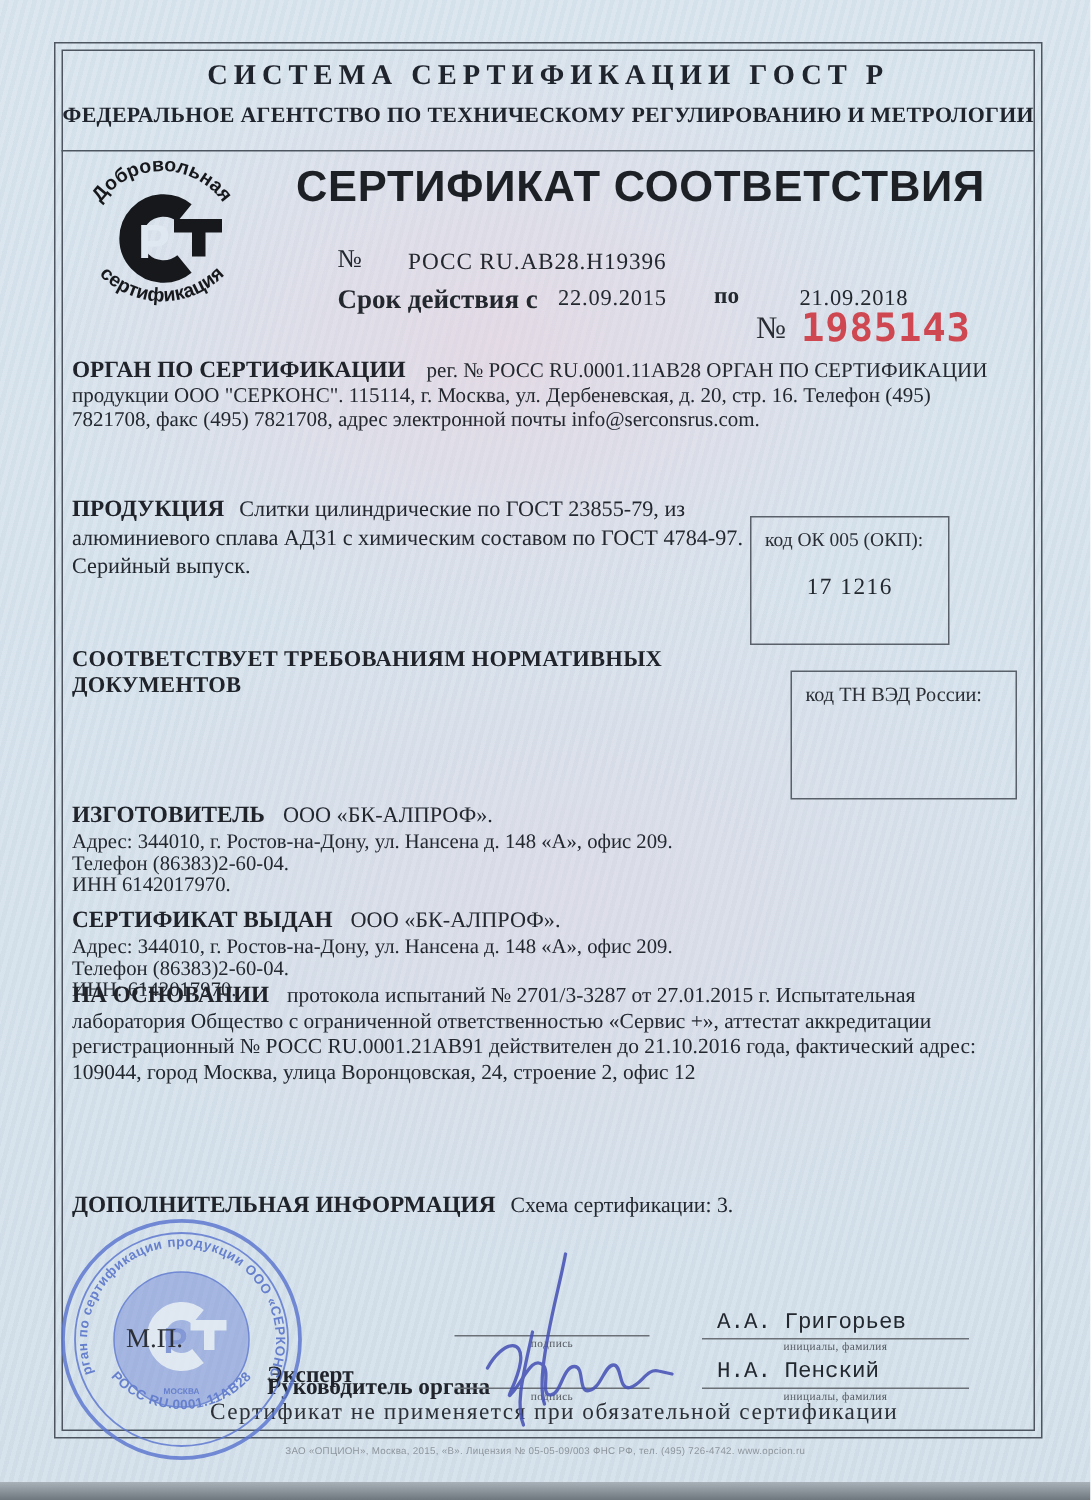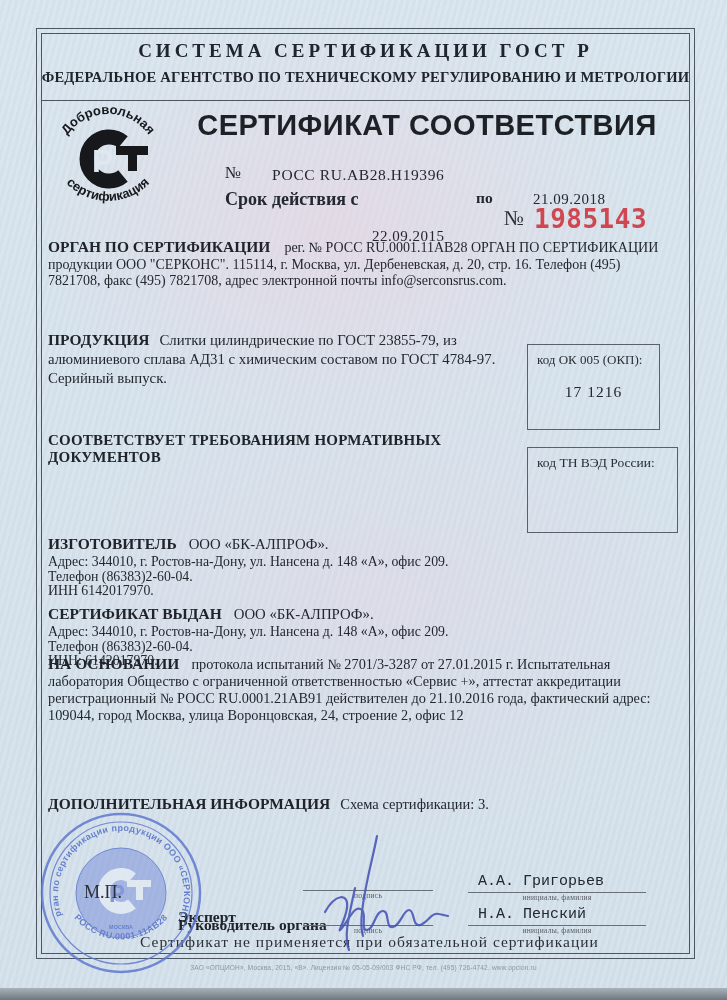--- a/index.html
+++ b/index.html
@@ -57,35 +57,35 @@
       <text x="48" y="72" font-family="Liberation Sans, sans-serif" font-size="32" font-weight="bold" fill="#dfe8f0">Р</text>
     </g>
   </svg>
 
   <div class="abs sans" style="left:172px;top:109px;width:510px;text-align:center;font-weight:bold;font-size:29px;letter-spacing:.5px;color:#1d2126;">СЕРТИФИКАТ СООТВЕТСТВИЯ</div>
 
   <span class="abs ser" style="left:225px;top:163px;font-size:17px;">№</span>
   <span class="abs ser" style="left:272px;top:166px;font-size:15.5px;letter-spacing:.6px;">РОСС RU.АВ28.Н19396</span>
 
   <span class="abs ser" style="left:225px;top:189px;font-weight:bold;font-size:18px;">Срок действия  с</span>
-  <span class="abs ser" style="left:372px;top:191px;font-size:15px;letter-spacing:.5px;margin-top:37px;">22.09.2015</span>
+  <span class="abs ser" style="left:372px;top:191px;font-size:15px;letter-spacing:.5px;">22.09.2015</span>
   <span class="abs ser" style="left:476px;top:189px;font-weight:bold;font-size:15.5px;">по</span>
   <span class="abs ser" style="left:533px;top:191px;font-size:15px;letter-spacing:.5px;">21.09.2018</span>
 
   <span class="abs ser" style="left:504px;top:206px;font-size:21px;color:#2a2e34;">№</span>
   <span class="abs" style="left:534px;top:204px;font-family:'DejaVu Sans Mono',monospace;font-weight:bold;font-size:26px;letter-spacing:.5px;color:#cf4750;">1985143</span>
 
   <div class="abs body-text" style="left:48px;top:239px;width:628px;">
     <b class="bhead" style="margin-right:14px;">ОРГАН ПО СЕРТИФИКАЦИИ</b><span>рег. № РОСС RU.0001.11АВ28 ОРГАН ПО СЕРТИФИКАЦИИ продукции ООО "СЕРКОНС". 115114, г. Москва, ул. Дербеневская, д. 20, стр. 16. Телефон (495) 7821708, факс (495) 7821708, адрес электронной почты info@serconsrus.com.</span>
   </div>
 
   <div class="abs" style="left:48px;top:330px;width:478px;font-size:14.8px;line-height:19px;">
     <b class="bhead" style="margin-right:10px;">ПРОДУКЦИЯ</b><span>Слитки цилиндрические по ГОСТ 23855-79, из алюминиевого сплава АД31 с химическим составом по ГОСТ 4784-97. Серийный выпуск.</span>
   </div>
-  <div class="abs codebox" style="left:527px;top:344px;width:133px;height:86px;">
+  <div class="abs codebox" style="left:500px;top:344px;width:133px;height:86px;">
     <div>код ОК 005 (ОКП):</div>
     <div class="codeval">17 1216</div>
   </div>
 
   <div class="abs" style="left:48px;top:432px;width:480px;">
     <div class="bhead" style="font-size:15px;letter-spacing:.2px;">СООТВЕТСТВУЕТ ТРЕБОВАНИЯМ НОРМАТИВНЫХ ДОКУМЕНТОВ</div>
   </div>
   <div class="abs codebox" style="left:527px;top:447px;width:151px;height:86px;">
     <div style="font-size:13.5px;">код ТН ВЭД России:</div>
     <div class="codeval"></div>

